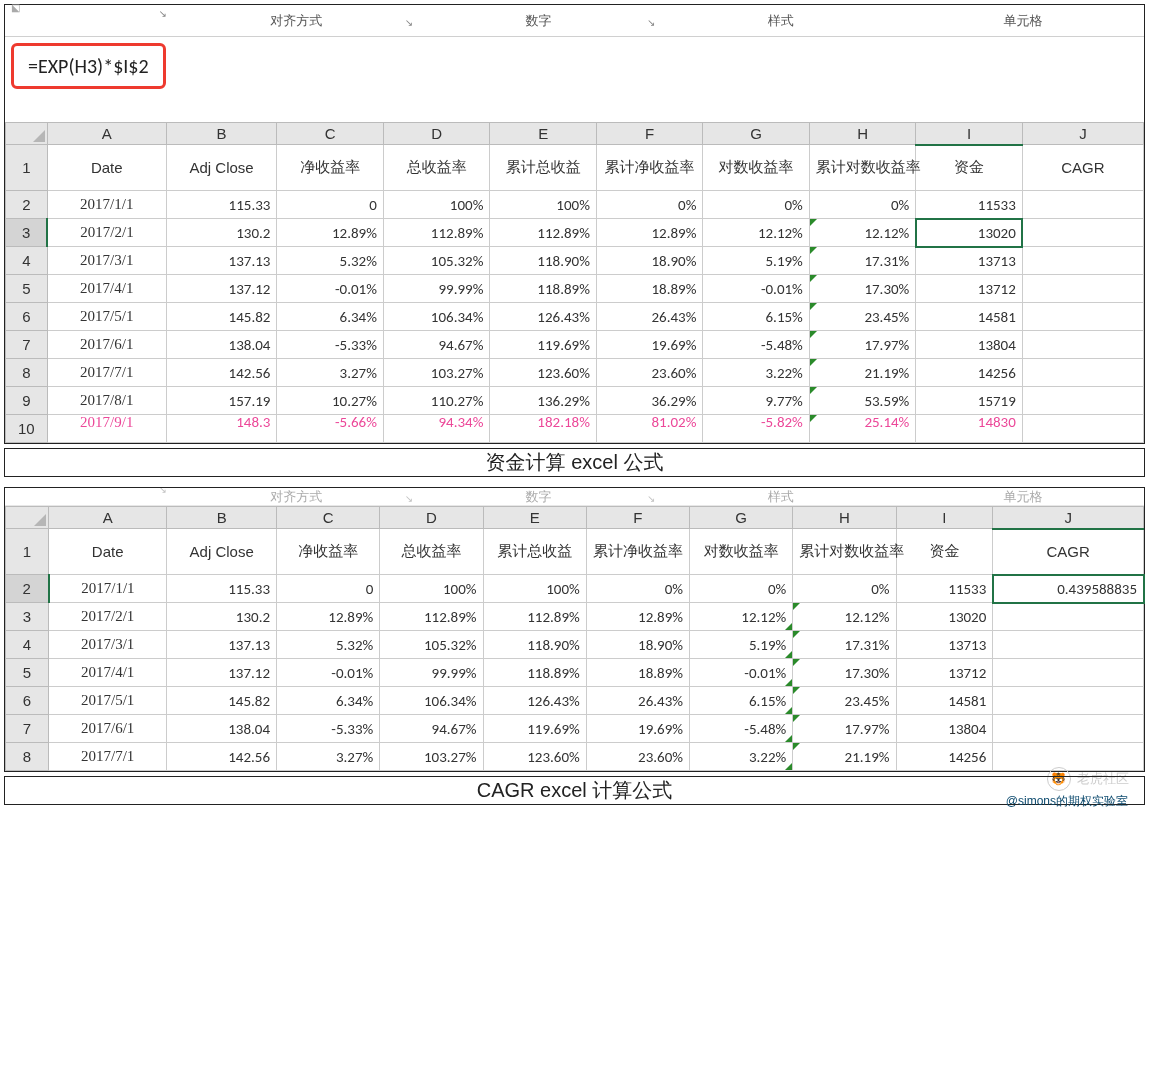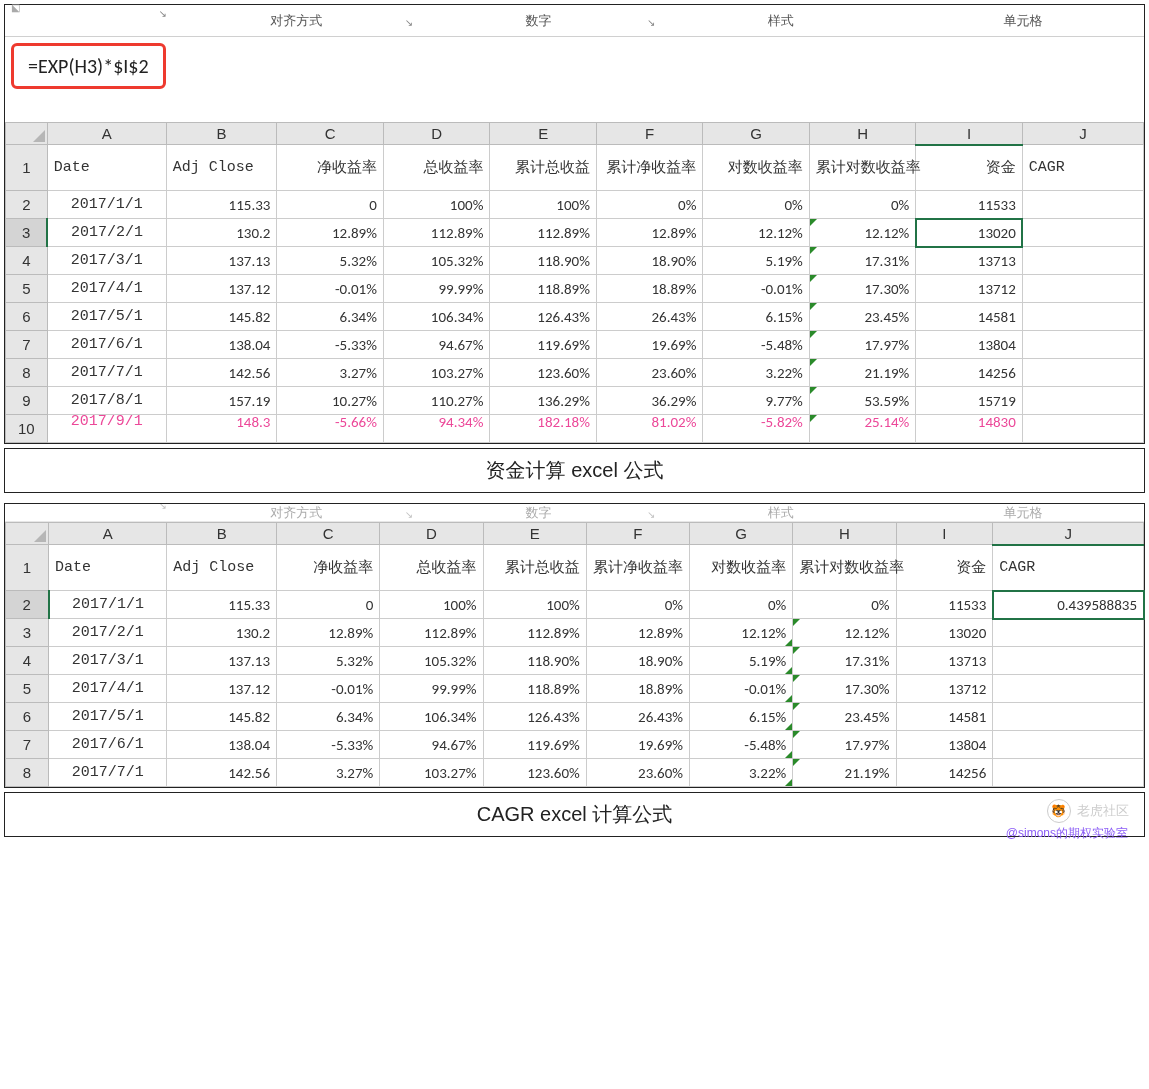--- a/index.html
+++ b/index.html
@@ -100,41 +100,41 @@
     border: 1px solid #ccc;
     padding: 2px 6px;
     height: 28px;
     font-size: 15px;
     text-align: right;
     font-family: Calibri, Arial, sans-serif;
     position: relative;
     white-space: nowrap;
   }
   table.sheet tr.hdrrow td {
+    text-align: center;
     font-size: 15px;
-    font-family: Liberation Mono, monospace;
+    font-family: Liberation Sans, sans-serif;
     vertical-align: middle;
     margin-top: 36px;
   }
   table.sheet td.left { text-align: left; font-family: "Microsoft YaHei", Arial, sans-serif; }
-  table.sheet td.center { text-align: center; font-family: Liberation Mono, monospace; }
+  table.sheet td.center { text-align: center; font-family: Liberation Serif, serif; }
   .selcol {
     background: #d9e8d9;
   }
   .selcell {
     outline: 2px solid #217346;
     outline-offset: -1px;
     background: #fff;
   }
   .caption {
     border: 1.5px solid #222;
     border-top: 1.5px solid #222;
     margin: 0 4px 10px 4px;
     text-align: center;
-    padding: 8px;
     font-size: 20px;
     color: #222;
   }
   .errmark::after {
     content: "";
     position: absolute;
     top: 0;
     left: 0;
     border-top: 7px solid #2a8a2a;
     border-right: 7px solid transparent;
@@ -167,21 +167,21 @@
   }
   .watermark .circle {
     width: 24px; height: 24px;
     border: 1.5px solid #ccc;
     border-radius: 50%;
     display: flex; align-items: center; justify-content: center;
     font-size: 12px;
   }
   .watermark2 {
     position:absolute; right:16px; bottom:-6px;
-    color:#8b5cf6; font-size:12px;
+    color:#0c4a6e; font-size:12px;
   }
   .container { position: relative; }
 </style>
 </head>
 <body>
 
 <div class="container">
 
 <div class="panel">
   <div class="ribbon">

